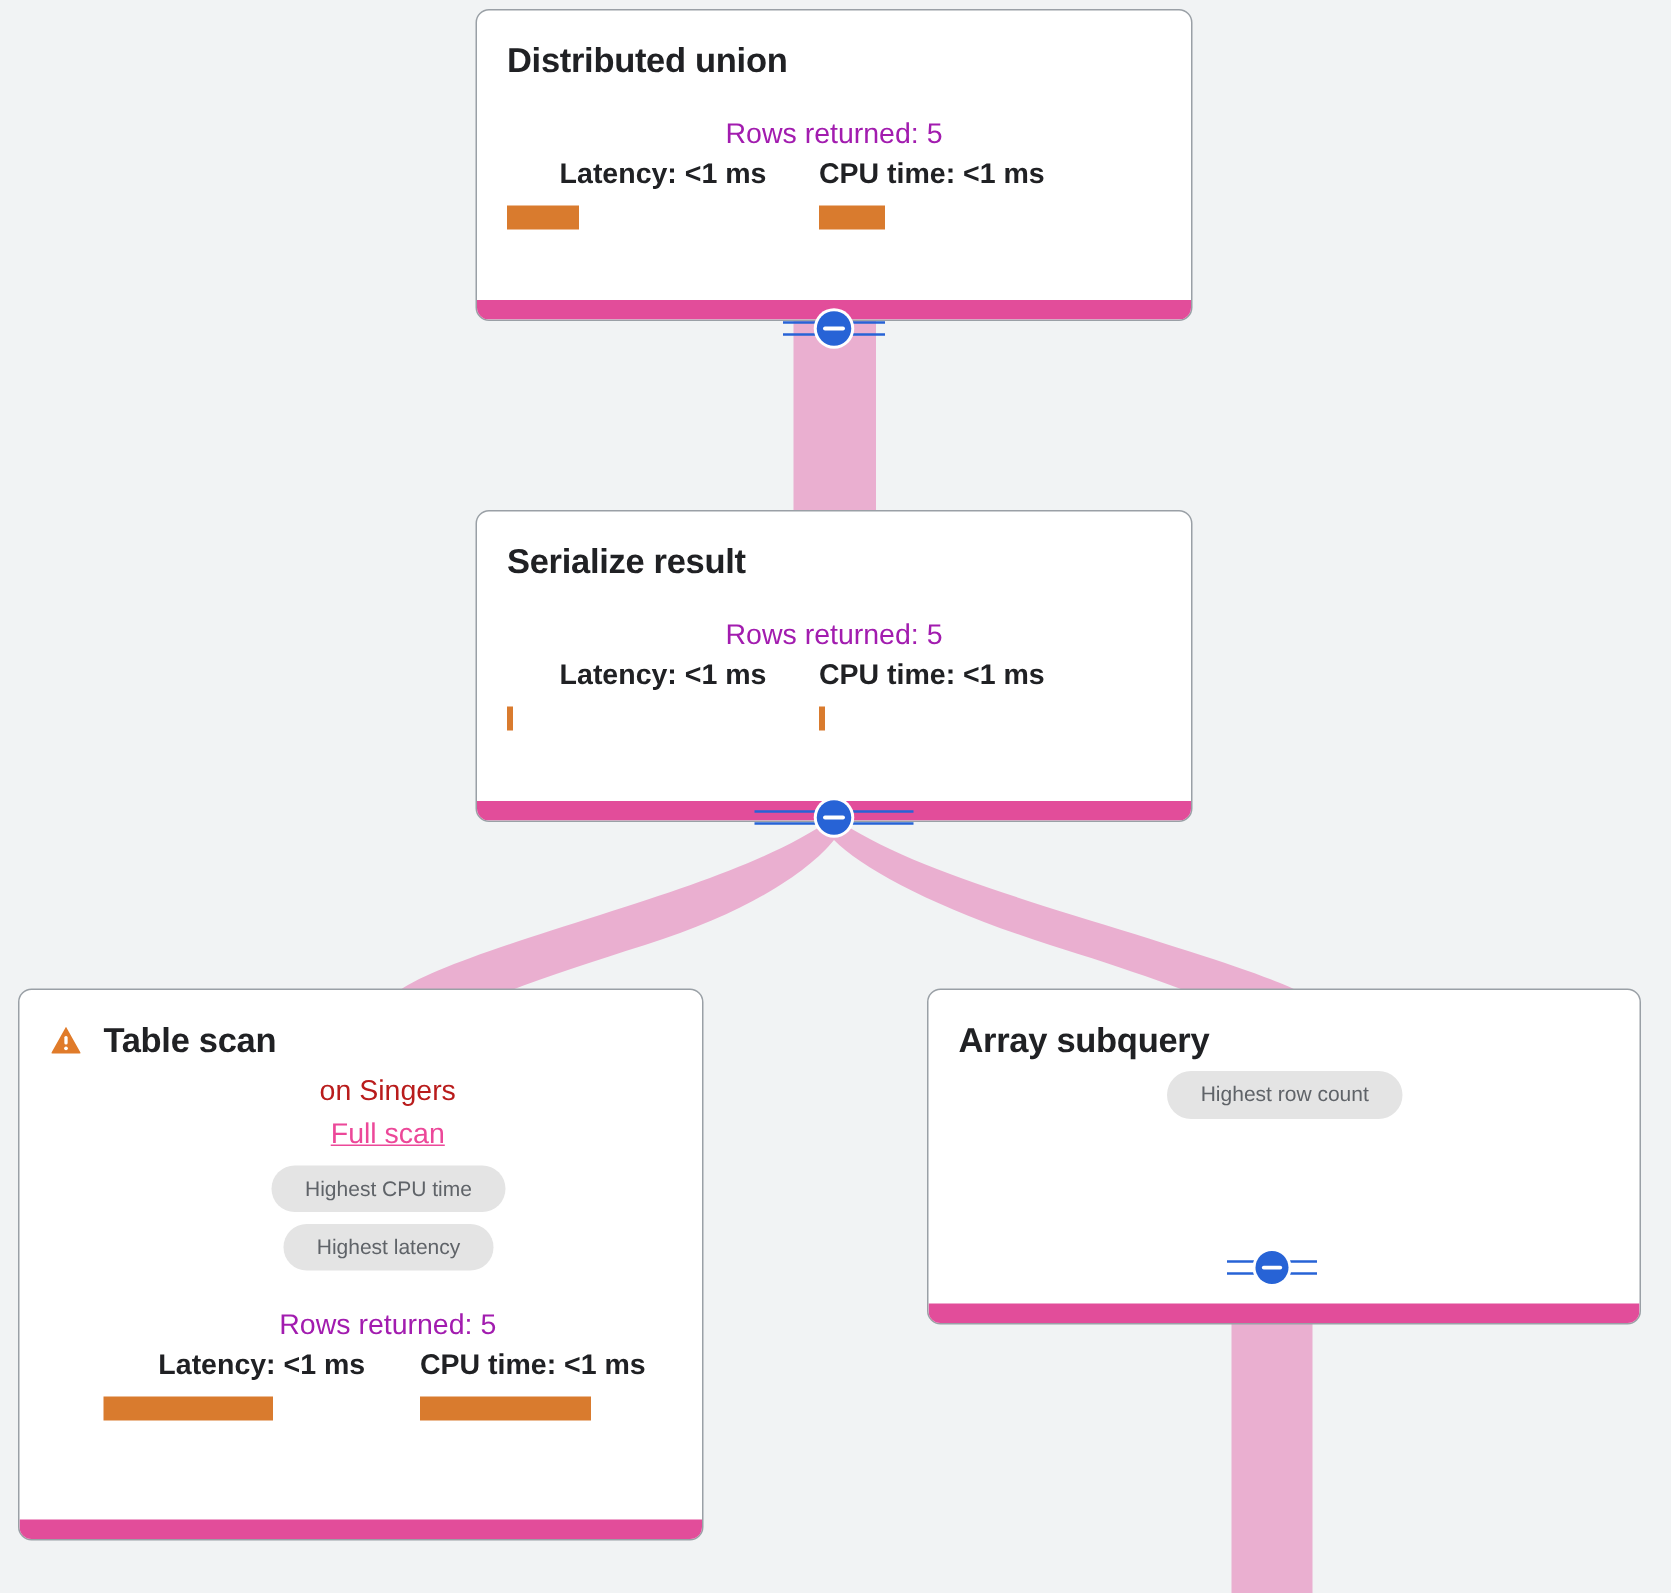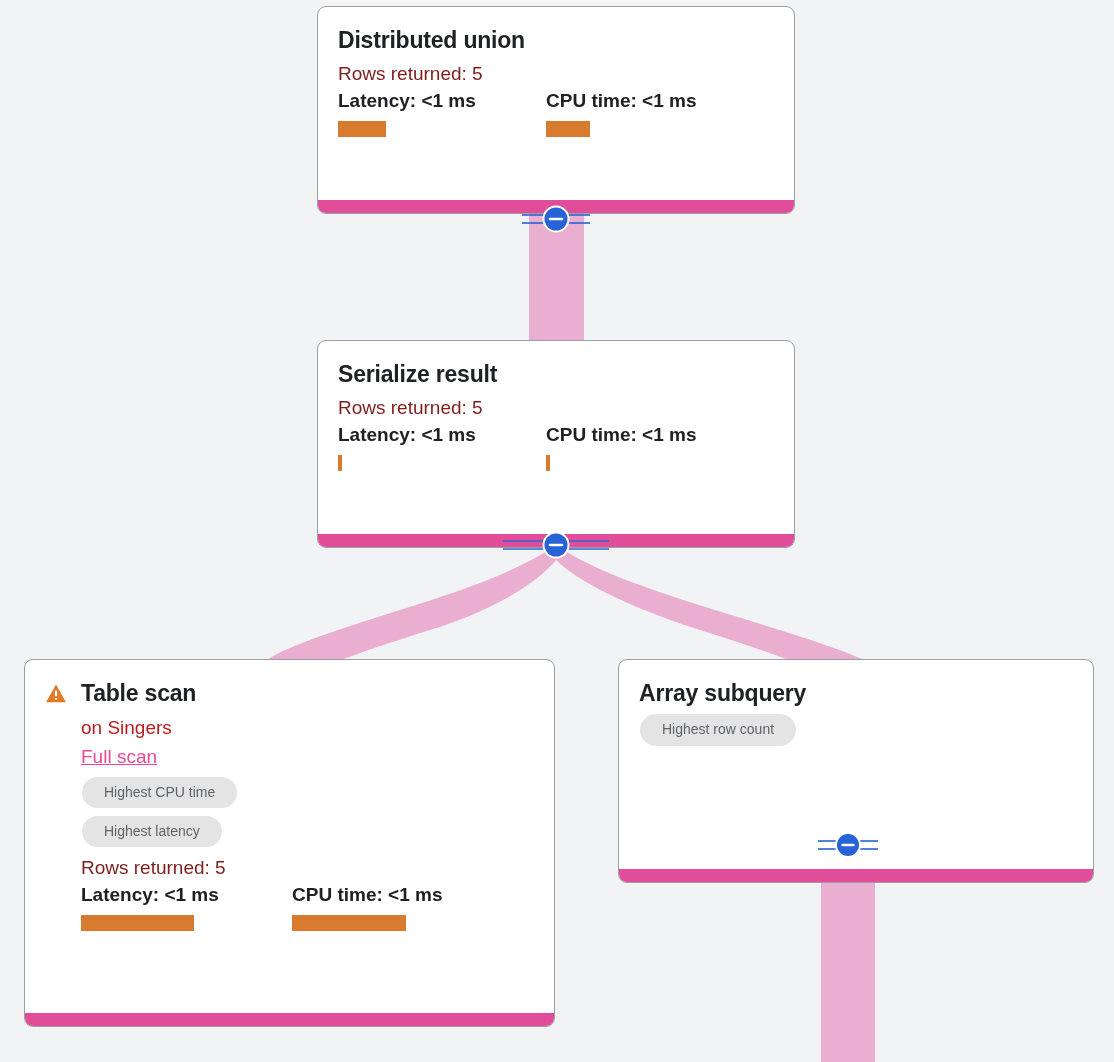--- a/index.html
+++ b/index.html
@@ -34,20 +34,21 @@
     border-radius: 9px;
     box-sizing: border-box;
     overflow: hidden;
     display: flex;
     flex-direction: column;
   }
   .node-body {
     flex: 1 1 auto;
     padding: 20px 20px 4px 20px;
     box-sizing: border-box;
+    text-align: center;
   }
   .node-footer {
     flex: 0 0 auto;
     height: 13px;
     width: 100%;
   }
 
   .node-title-row {
     display: flex;
     align-items: flex-start;
@@ -72,22 +73,22 @@
     margin-top: 11px;
     line-height: 1.2;
   }
   .sub-line.muted {
     color: #ec4899;
     margin-top: 6px;
     text-decoration: underline;
   }
   .rows-line {
     font-size: 19px;
-    color: #7f1d1d;
-    margin-top: 10px;
+    color: #a21caf;
+    margin-top: 26px;
     line-height: 1.2;
   }
 
   .badge {
     display: inline-block;
     background: #e4e4e4;
     color: #5f6368;
     font-size: 14px;
     border-radius: 999px;
     padding: 7px 22px 8px 22px;
@@ -213,21 +214,21 @@
       <line x1="2" y1="18" x2="45" y2="18"></line>
       <line x1="65" y1="10" x2="108" y2="10"></line>
       <line x1="65" y1="18" x2="108" y2="18"></line>
     </g>
     <circle cx="55" cy="14" r="13.5" fill="#ffffff"></circle>
     <circle cx="55" cy="14" r="11.5" fill="#2763d6"></circle>
     <line x1="49" y1="14" x2="61" y2="14" stroke="#ffffff" stroke-width="2.6" stroke-linecap="round"></line>
   </svg>
 </div>
 
-<div class="node" style="left:24px; top:659px; width:531px; height:368px;">
+<div class="node" style="left:12px; top:659px; width:457px; height:368px;">
   <div class="node-body">
     <div class="node-title-row">
       <svg class="warn-icon" viewBox="0 0 24 24">
         <path d="M12 2.8 L22.4 21.2 Q23 22.2 21.9 22.2 L2.1 22.2 Q1 22.2 1.6 21.2 Z" fill="#e07b2a"></path>
         <rect x="10.8" y="9.4" width="2.4" height="6.2" rx="1.1" fill="#ffffff"></rect>
         <circle cx="12" cy="18.4" r="1.35" fill="#ffffff"></circle>
       </svg>
       <div class="node-title">Table scan</div>
     </div>
     <div style="padding-left:36px;">

